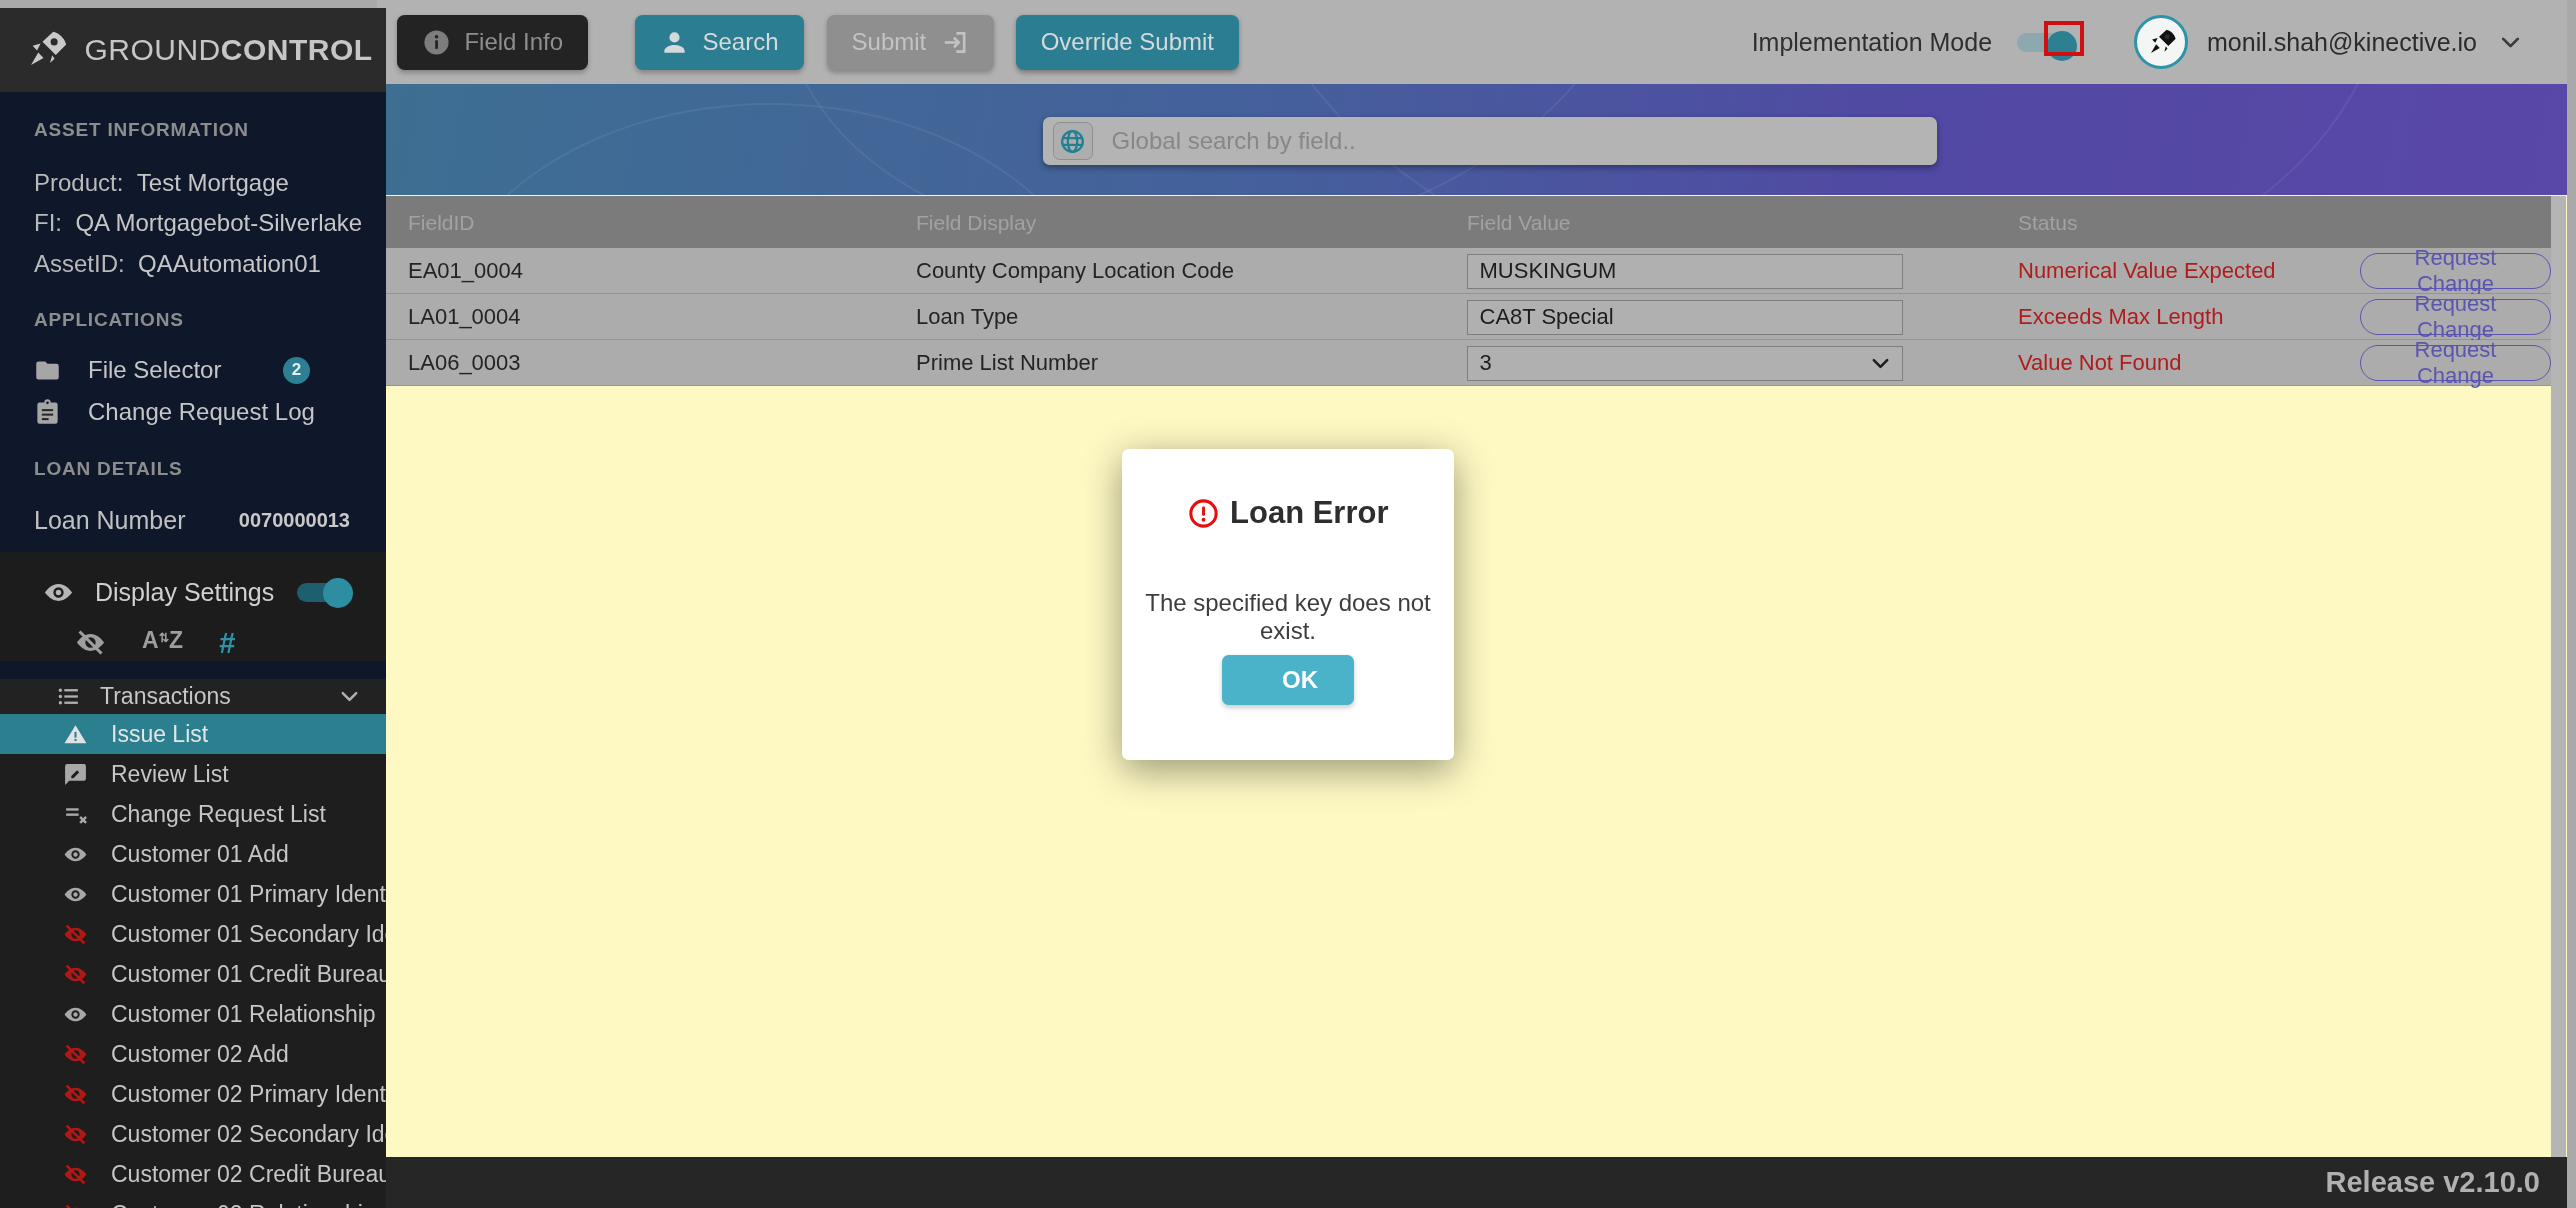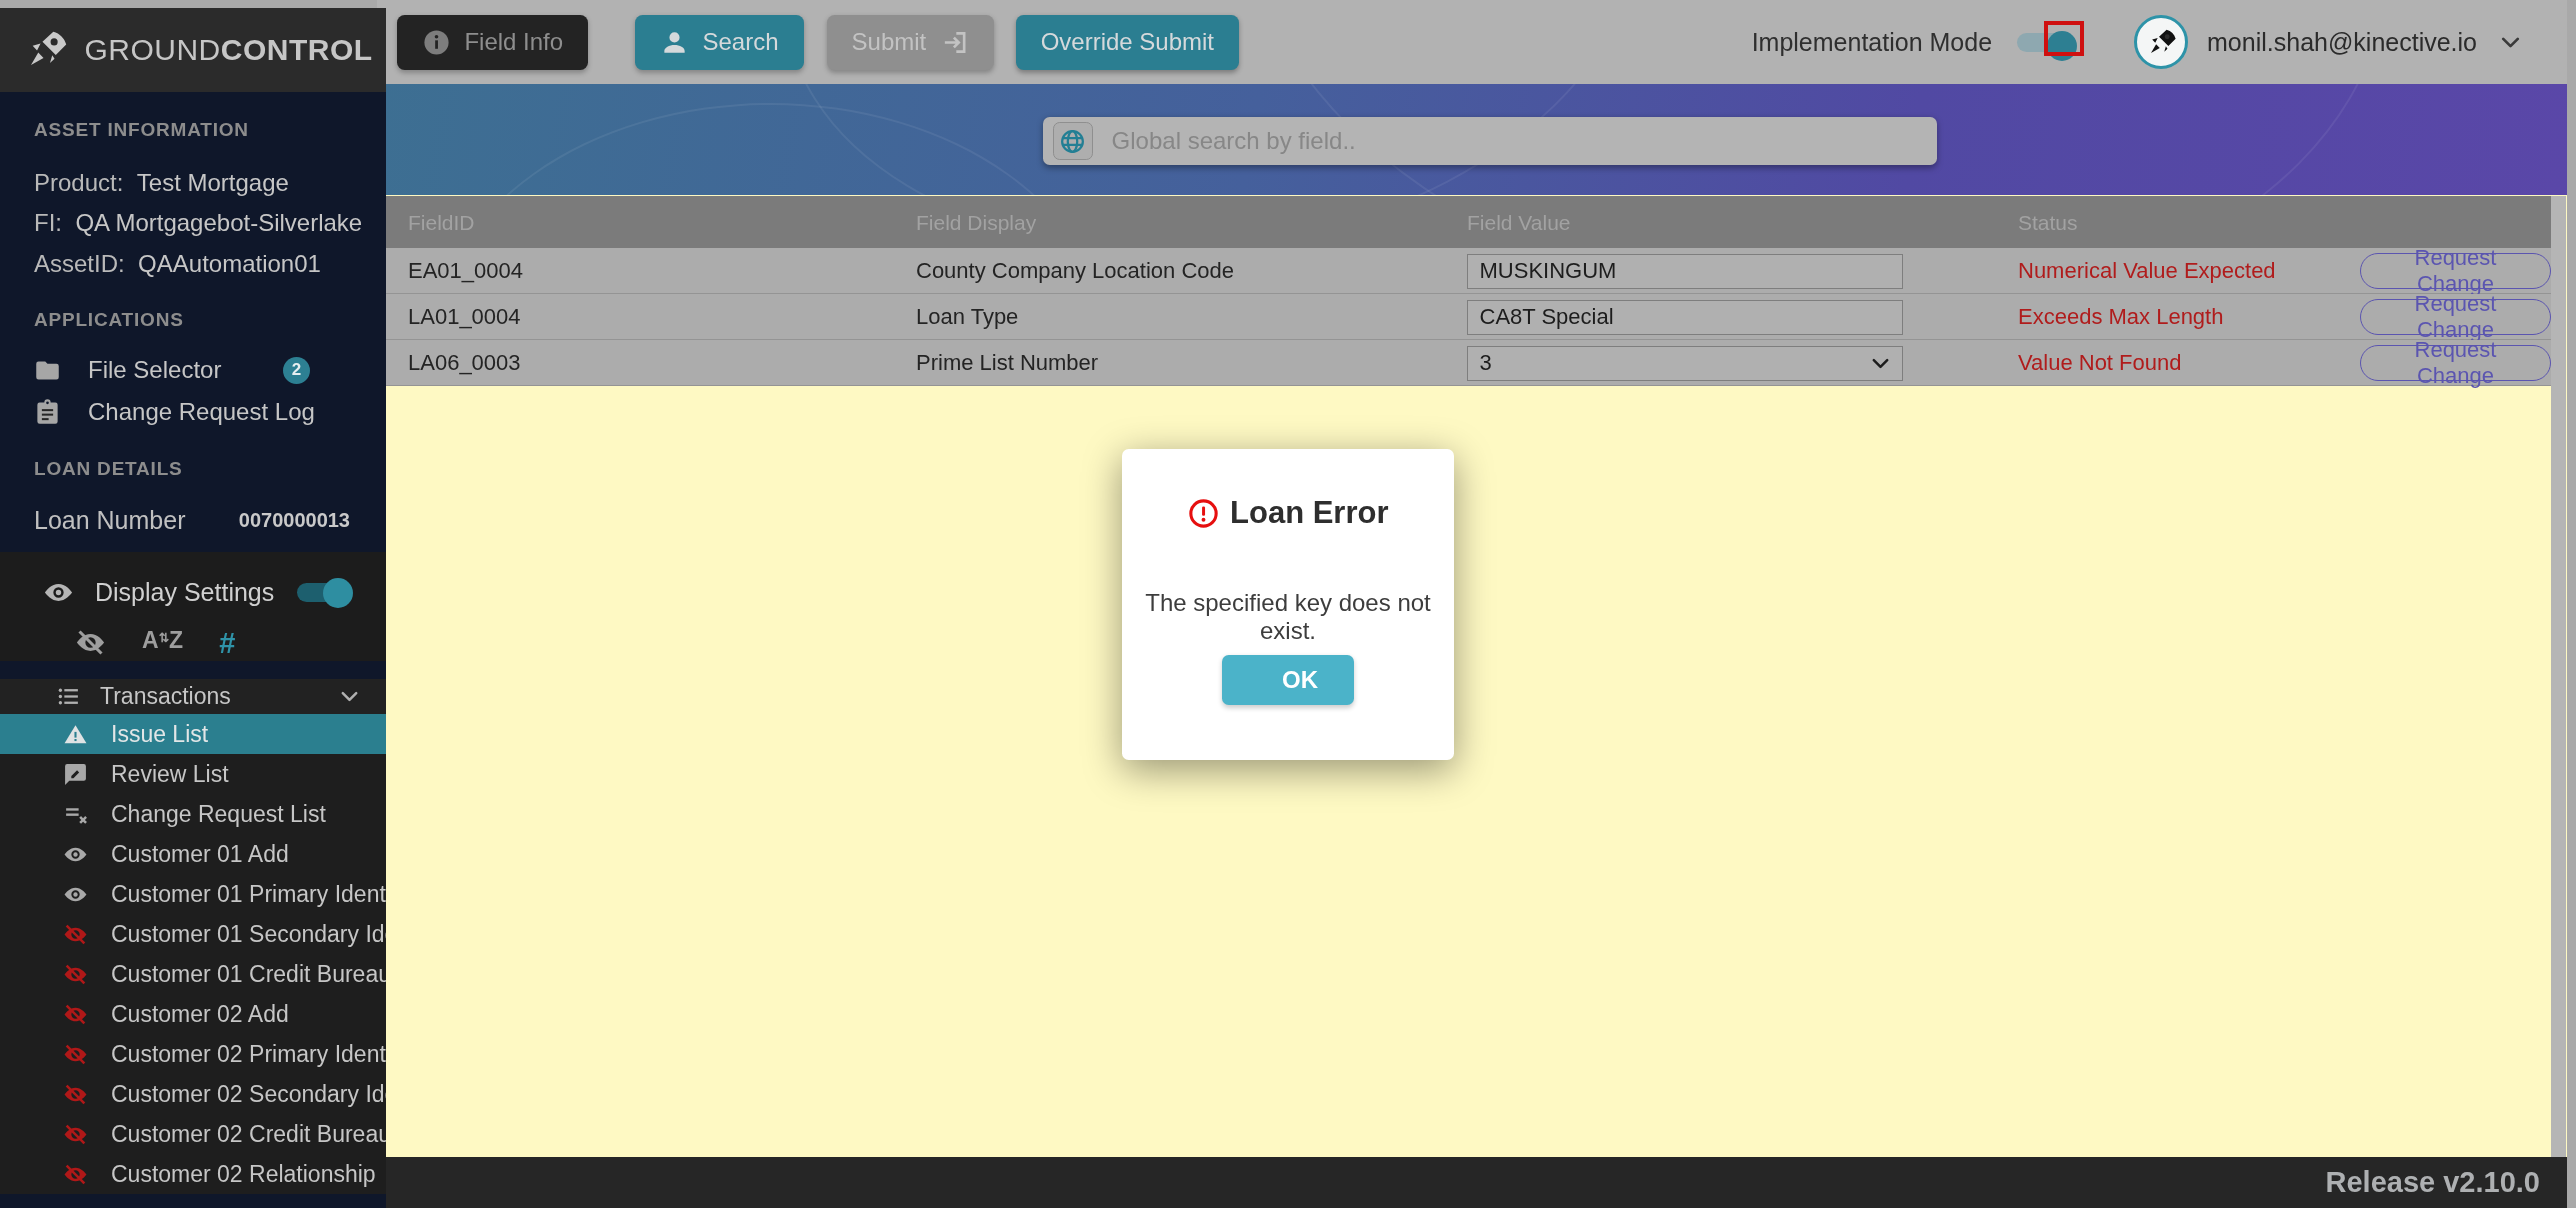--- a/index.html
+++ b/index.html
@@ -347,20 +347,26 @@
           </svg>
         <span class="lbl">Customer 01 Secondary Identi...</span>
       </div>
       <div class="srow">
         <svg class="ic red" viewBox="0 0 24 24">
             <use href="#i-eye-off"></use>
           </svg>
         <span class="lbl">Customer 01 Credit Bureau De...</span>
       </div>
       <div class="srow">
+        <svg class="ic" viewBox="0 0 24 24">
+            <use href="#i-eye"></use>
+          </svg>
+        <span class="lbl">Customer 01 Relationship</span>
+      </div>
+      <div class="srow">
         <svg class="ic red" viewBox="0 0 24 24">
             <use href="#i-eye-off"></use>
           </svg>
         <span class="lbl">Customer 02 Add</span>
       </div>
       <div class="srow">
         <svg class="ic red" viewBox="0 0 24 24">
             <use href="#i-eye-off"></use>
           </svg>
         <span class="lbl">Customer 02 Primary Identifi...</span>

